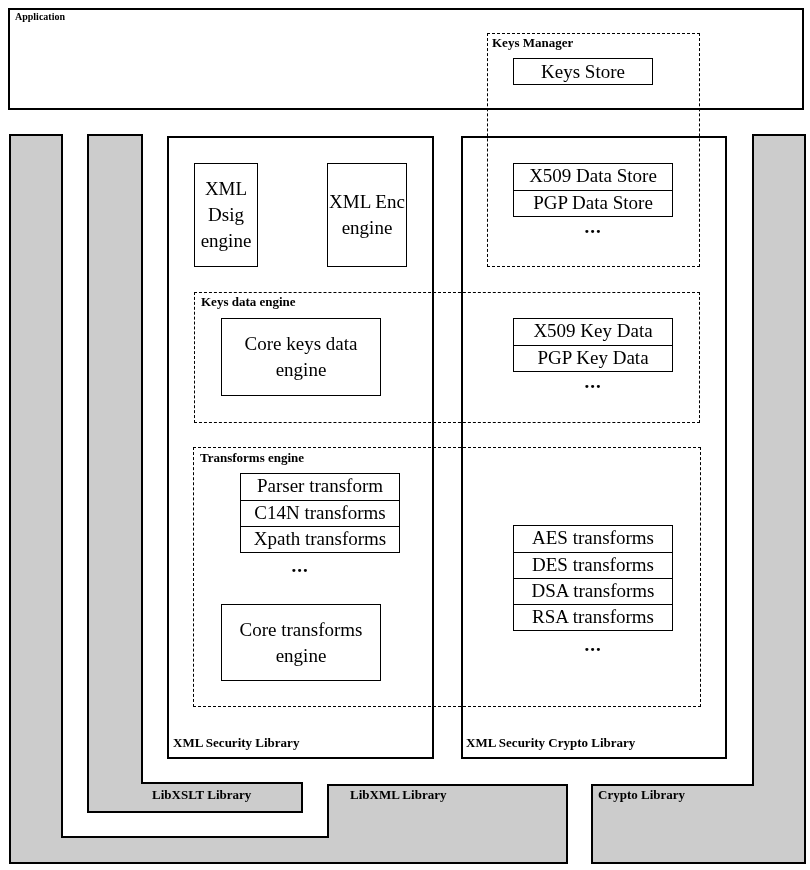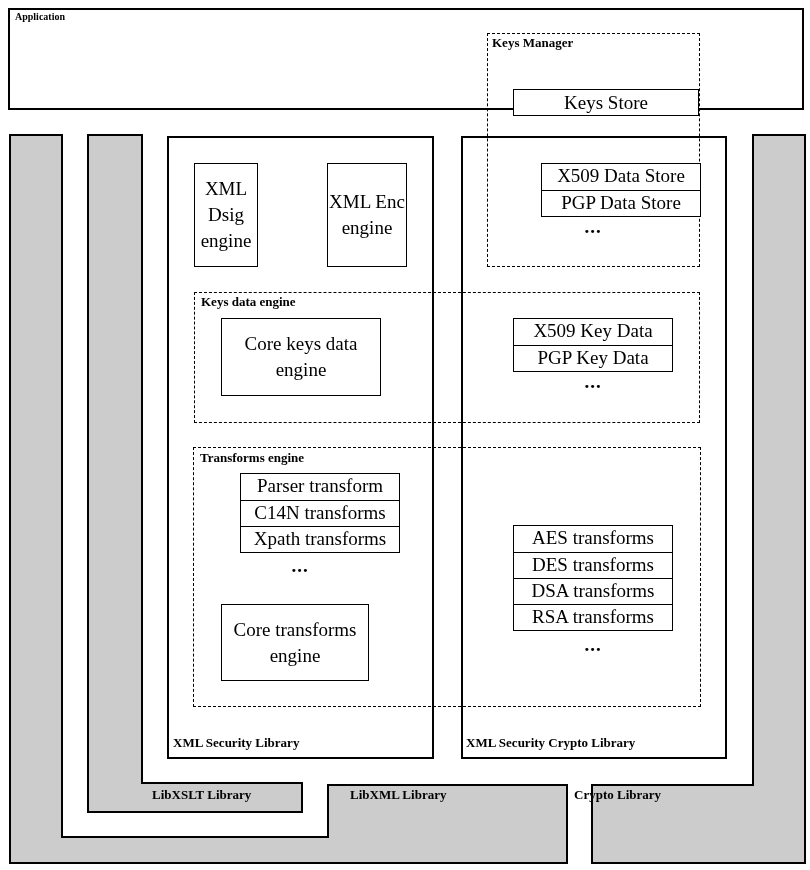--- a/index.html
+++ b/index.html
@@ -96,32 +96,32 @@
 
   <div class="solidbox" style="left:167px; top:136px; width:267px; height:623px;"></div>
   <div class="boldlabel lbl-lg" style="left:173px; top:735px;">XML Security Library</div>
 
   <div class="solidbox" style="left:461px; top:136px; width:266px; height:623px;"></div>
   <div class="boldlabel lbl-lg" style="left:466px; top:735px;">XML Security Crypto Library</div>
 
   <div class="dashbox" style="left:487px; top:33px; width:213px; height:234px;"></div>
   <div class="boldlabel lbl-sm" style="left:492px; top:35px;">Keys Manager</div>
 
-  <div class="innerbox" style="left:513px; top:58px; width:186px; height:27px;margin-top:31px;">
+  <div class="innerbox" style="left:513px; top:58px; width:140px; height:27px;">
     <span>Keys Store</span>
   </div>
 
   <div class="innerbox" style="left:194px; top:163px; width:64px; height:104px;">
     <span>XML Dsig engine</span>
   </div>
   <div class="innerbox" style="left:327px; top:163px; width:80px; height:104px;justify-content:center;">
     <span>XML Enc engine</span>
   </div>
 
-  <div class="stack" style="left:513px; top:163px; width:160px;margin-left:28px;">
+  <div class="stack" style="left:513px; top:163px; width:160px;">
     <div class="row">X509 Data Store</div>
     <div class="row">PGP Data Store</div>
   </div>
   <div class="ellipsis" style="left:513px; top:216px;">...</div>
 
   <div class="dashbox" style="left:194px; top:292px; width:506px; height:131px;"></div>
   <div class="boldlabel lbl-sm" style="left:201px; top:294px;">Keys data engine</div>
   <div class="innerbox" style="left:221px; top:318px; width:160px; height:78px;">
     <span>Core keys data engine</span>
   </div>
@@ -135,29 +135,29 @@
   <div class="dashbox" style="left:193px; top:447px; width:508px; height:260px;"></div>
   <div class="boldlabel lbl-sm" style="left:200px; top:450px;">Transforms engine</div>
 
   <div class="stack" style="left:220px; top:473px; width:160px;margin-left:20px;">
     <div class="row">Parser transform</div>
     <div class="row">C14N transforms</div>
     <div class="row">Xpath transforms</div>
   </div>
   <div class="ellipsis" style="left:220px; top:555px;">...</div>
 
-  <div class="innerbox" style="left:221px; top:604px; width:148px; height:77px;">
+  <div class="innerbox" style="left:221px; top:604px; width:160px; height:77px;">
     <span>Core transforms engine</span>
   </div>
 
   <div class="stack" style="left:513px; top:525px; width:160px;">
     <div class="row">AES transforms</div>
     <div class="row">DES transforms</div>
     <div class="row">DSA transforms</div>
     <div class="row">RSA transforms</div>
   </div>
   <div class="ellipsis" style="left:513px; top:634px;">...</div>
 
   <div class="boldlabel lbl-lg" style="left:152px; top:787px;">LibXSLT Library</div>
   <div class="boldlabel lbl-lg" style="left:334px; top:787px;margin-left:16px;">LibXML Library</div>
-  <div class="boldlabel lbl-lg" style="left:574px; top:787px;">Crypto Library</div>
+  <div class="boldlabel lbl-lg" style="left:598px; top:787px;">Crypto Library</div>
 
 </div>
 
 </body></html>

